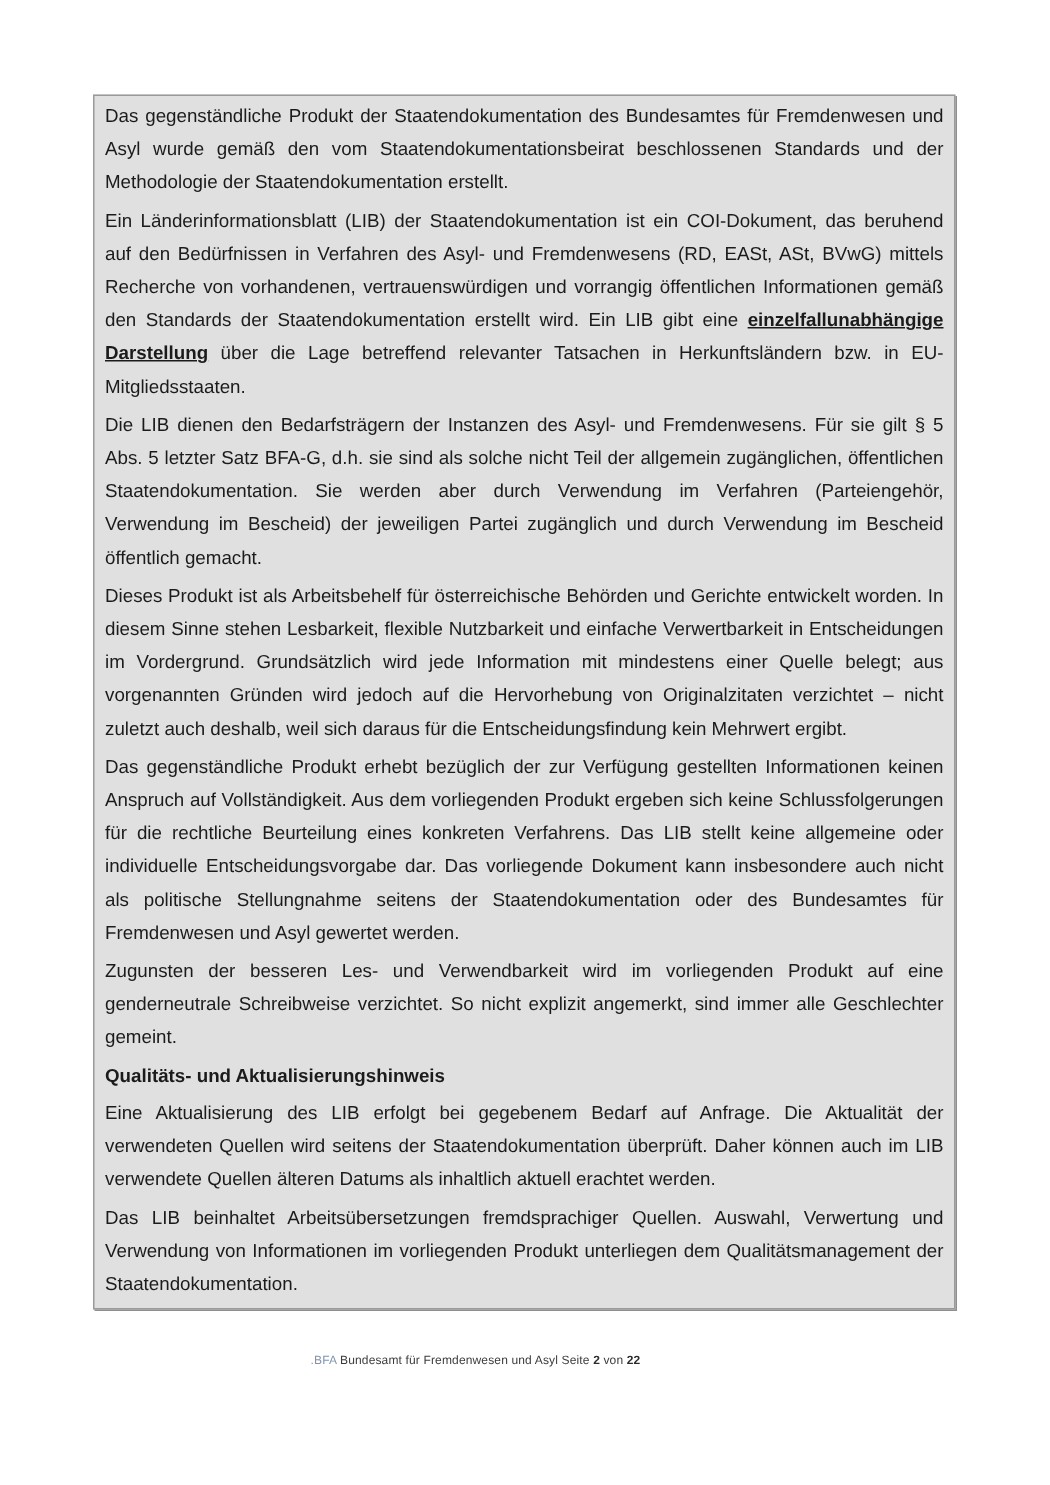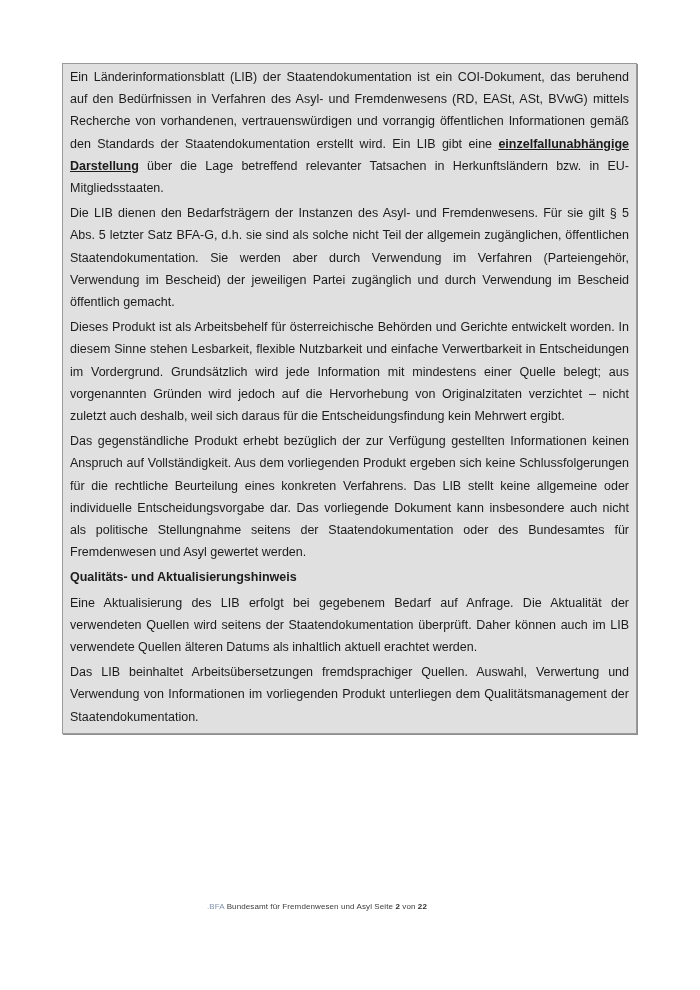--- a/index.html
+++ b/index.html
@@ -59,24 +59,26 @@
   }
   .page-footer b {
     font-weight: bold;
     color: #2b2b2b;
   }
 </style>
 </head>
 <body>
 
 <div class="doc-box">
+  <p>Das gegenständliche Produkt der Staatendokumentation des Bundesamtes für Fremdenwesen und Asyl wurde gemäß den vom Staatendokumentationsbeirat beschlossenen Standards und der Methodologie der Staatendokumentation erstellt.</p>
   <p><span>Ein Länderinformationsblatt (LIB) der Staatendokumentation ist ein COI-Dokument, das beruhend auf den Bedürfnissen in Verfahren des Asyl- und Fremdenwesens (RD, EASt, ASt, BVwG) mittels Recherche von vorhandenen, vertrauenswürdigen und vorrangig öffentlichen Informationen gemäß den Standards der Staatendokumentation erstellt wird. Ein LIB gibt eine </span><span class="emph">einzelfallunabhängige Darstellung</span><span> über die Lage betreffend relevanter Tatsachen in Herkunftsländern bzw. in EU-Mitgliedsstaaten.</span></p>
   <p>Die LIB dienen den Bedarfsträgern der Instanzen des Asyl- und Fremdenwesens. Für sie gilt § 5 Abs. 5 letzter Satz BFA-G, d.h. sie sind als solche nicht Teil der allgemein zugänglichen, öffentlichen Staatendokumentation. Sie werden aber durch Verwendung im Verfahren (Parteiengehör, Verwendung im Bescheid) der jeweiligen Partei zugänglich und durch Verwendung im Bescheid öffentlich gemacht.</p>
   <p>Dieses Produkt ist als Arbeitsbehelf für österreichische Behörden und Gerichte entwickelt worden. In diesem Sinne stehen Lesbarkeit, flexible Nutzbarkeit und einfache Verwertbarkeit in Entscheidungen im Vordergrund. Grundsätzlich wird jede Information mit mindestens einer Quelle belegt; aus vorgenannten Gründen wird jedoch auf die Hervorhebung von Originalzitaten verzichtet – nicht zuletzt auch deshalb, weil sich daraus für die Entscheidungsfindung kein Mehrwert ergibt.</p>
   <p>Das gegenständliche Produkt erhebt bezüglich der zur Verfügung gestellten Informationen keinen Anspruch auf Vollständigkeit. Aus dem vorliegenden Produkt ergeben sich keine Schlussfolgerungen für die rechtliche Beurteilung eines konkreten Verfahrens. Das LIB stellt keine allgemeine oder individuelle Entscheidungsvorgabe dar. Das vorliegende Dokument kann insbesondere auch nicht als politische Stellungnahme seitens der Staatendokumentation oder des Bundesamtes für Fremdenwesen und Asyl gewertet werden.</p>
+  <p>Zugunsten der besseren Les- und Verwendbarkeit wird im vorliegenden Produkt auf eine genderneutrale Schreibweise verzichtet. So nicht explizit angemerkt, sind immer alle Geschlechter gemeint.</p>
   <p class="heading">Qualitäts- und Aktualisierungshinweis</p>
   <p>Eine Aktualisierung des LIB erfolgt bei gegebenem Bedarf auf Anfrage. Die Aktualität der verwendeten Quellen wird seitens der Staatendokumentation überprüft. Daher können auch im LIB verwendete Quellen älteren Datums als inhaltlich aktuell erachtet werden.</p>
   <p>Das LIB beinhaltet Arbeitsübersetzungen fremdsprachiger Quellen. Auswahl, Verwertung und Verwendung von Informationen im vorliegenden Produkt unterliegen dem Qualitätsmanagement der Staatendokumentation.</p>
 </div>
 
 <div class="page-footer">
   <span class="footer-logo">.BFA</span>
   <span>Bundesamt für Fremdenwesen und Asyl</span>
   <span>Seite</span>
   <b>2</b>

